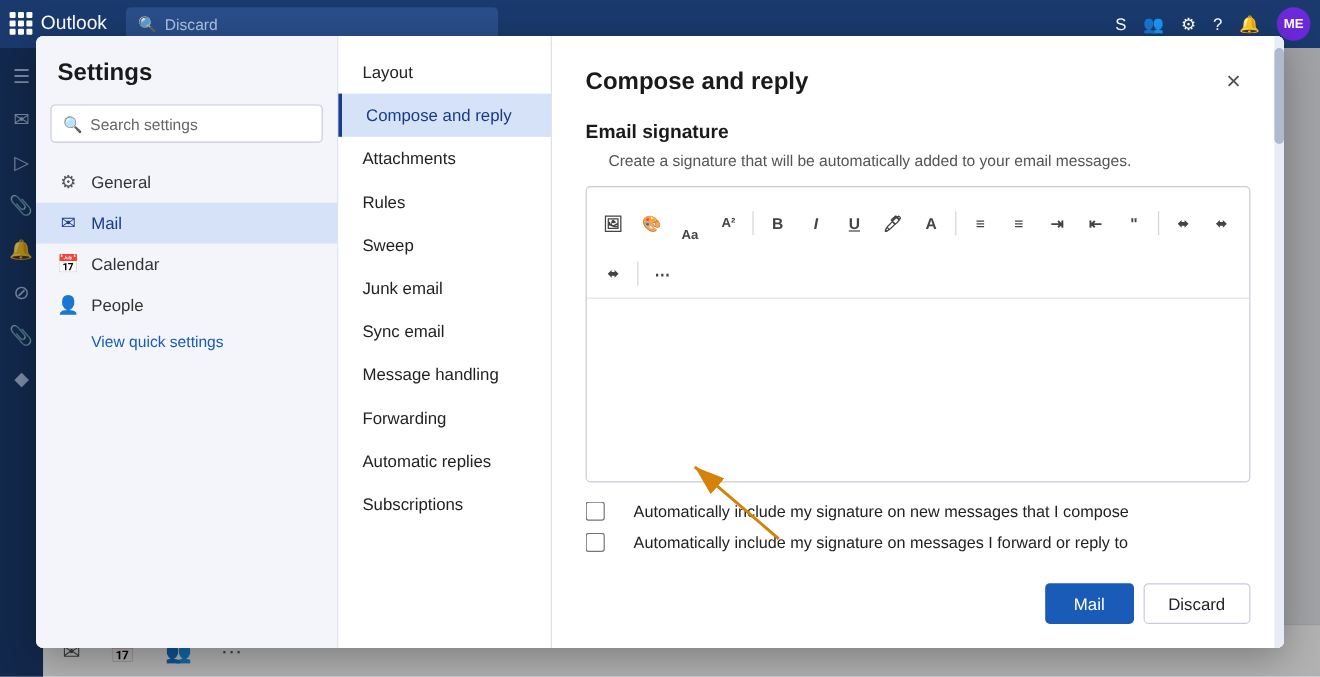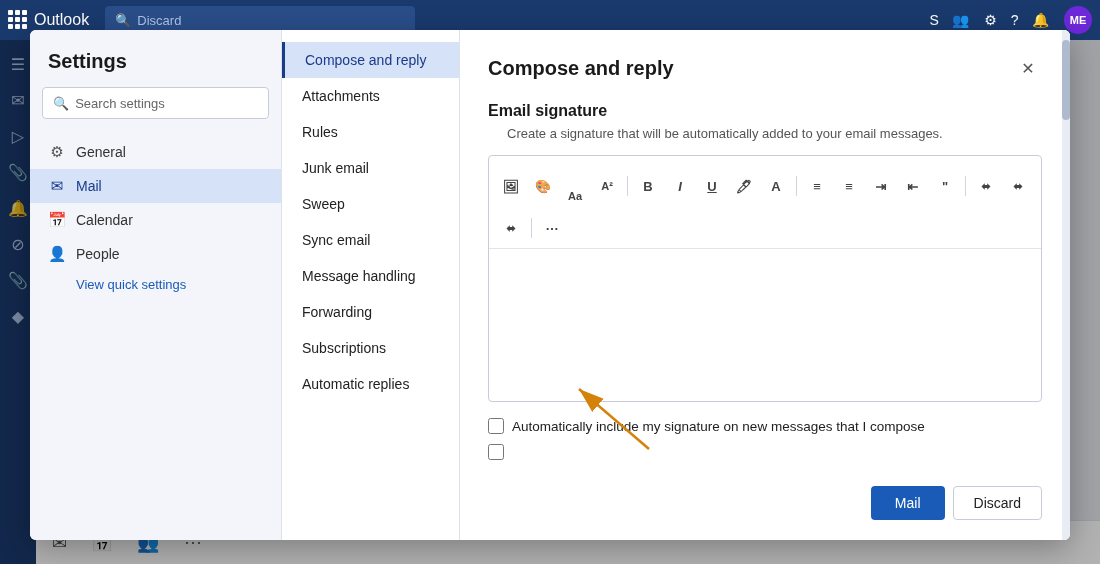--- a/index.html
+++ b/index.html
@@ -319,21 +319,21 @@
       left: 60px;
       width: 120px;
       height: 100px;
       pointer-events: none;
     }
 
     
     .checkbox-row {
       display: flex;
       align-items: center;
-      gap: 8px;
+      gap: 24px;
       margin-bottom: 10px;
       font-size: 13.5px;
       color: #222;
     }
     .checkbox-row input[type=checkbox] {
       width: 16px;
       height: 16px;
       cursor: pointer;
     }
 
@@ -472,30 +472,31 @@
       </div>
       <div class="nav-item">
         <span class="nav-item-icon">👤</span>
         <span>People</span>
       </div>
       <a class="view-quick-link">View quick settings</a>
     </div>
   </div>
 
   <div class="settings-middle">
+    <div class="menu-item">Layout</div>
     <div class="menu-item active">Compose and reply</div>
     <div class="menu-item">Attachments</div>
     <div class="menu-item">Rules</div>
+    <div class="menu-item">Sweep</div>
     <div class="menu-item">Junk email</div>
-    <div class="menu-item">Sweep</div>
     <div class="menu-item">Sync email</div>
     <div class="menu-item">Message handling</div>
     <div class="menu-item">Forwarding</div>
+    <div class="menu-item">Automatic replies</div>
     <div class="menu-item">Subscriptions</div>
-    <div class="menu-item">Automatic replies</div>
   </div>
 
   <div class="settings-right">
     <div class="panel-header">
       <span class="panel-title">Compose and reply</span>
       <div class="close-btn">✕</div>
     </div>
 
     <div class="section-title">Email signature</div>
     <div class="section-desc">Create a signature that will be automatically added to your email messages.</div>
@@ -537,20 +538,21 @@
         </svg>
       </div>
     </div>
 
     <div class="checkbox-row">
       <input type="checkbox" style="">
       <span>Automatically include my signature on new messages that I compose</span>
     </div>
     <div class="checkbox-row">
       <input type="checkbox" style="">
+      <span>Automatically include my signature on messages I forward or reply to</span>
     </div>
 
     <div class="panel-footer">
       <button class="btn-save">Mail</button>
       <button class="btn-discard">Discard</button>
     </div>
 
     <div class="scroll-indicator">
       <div class="scroll-thumb"></div>
     </div>

